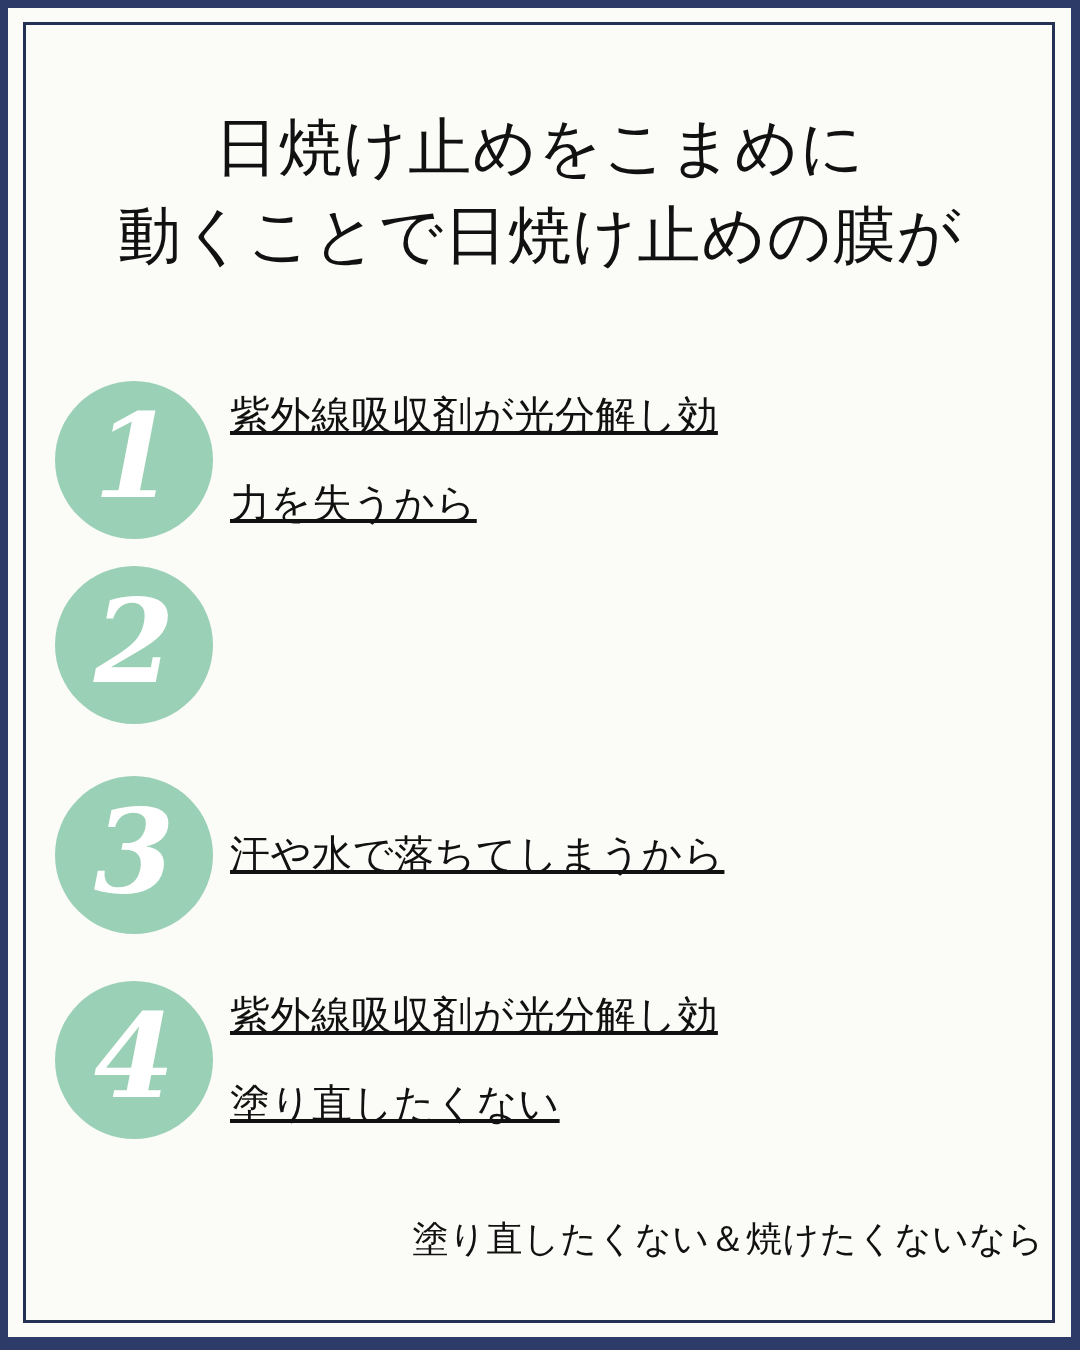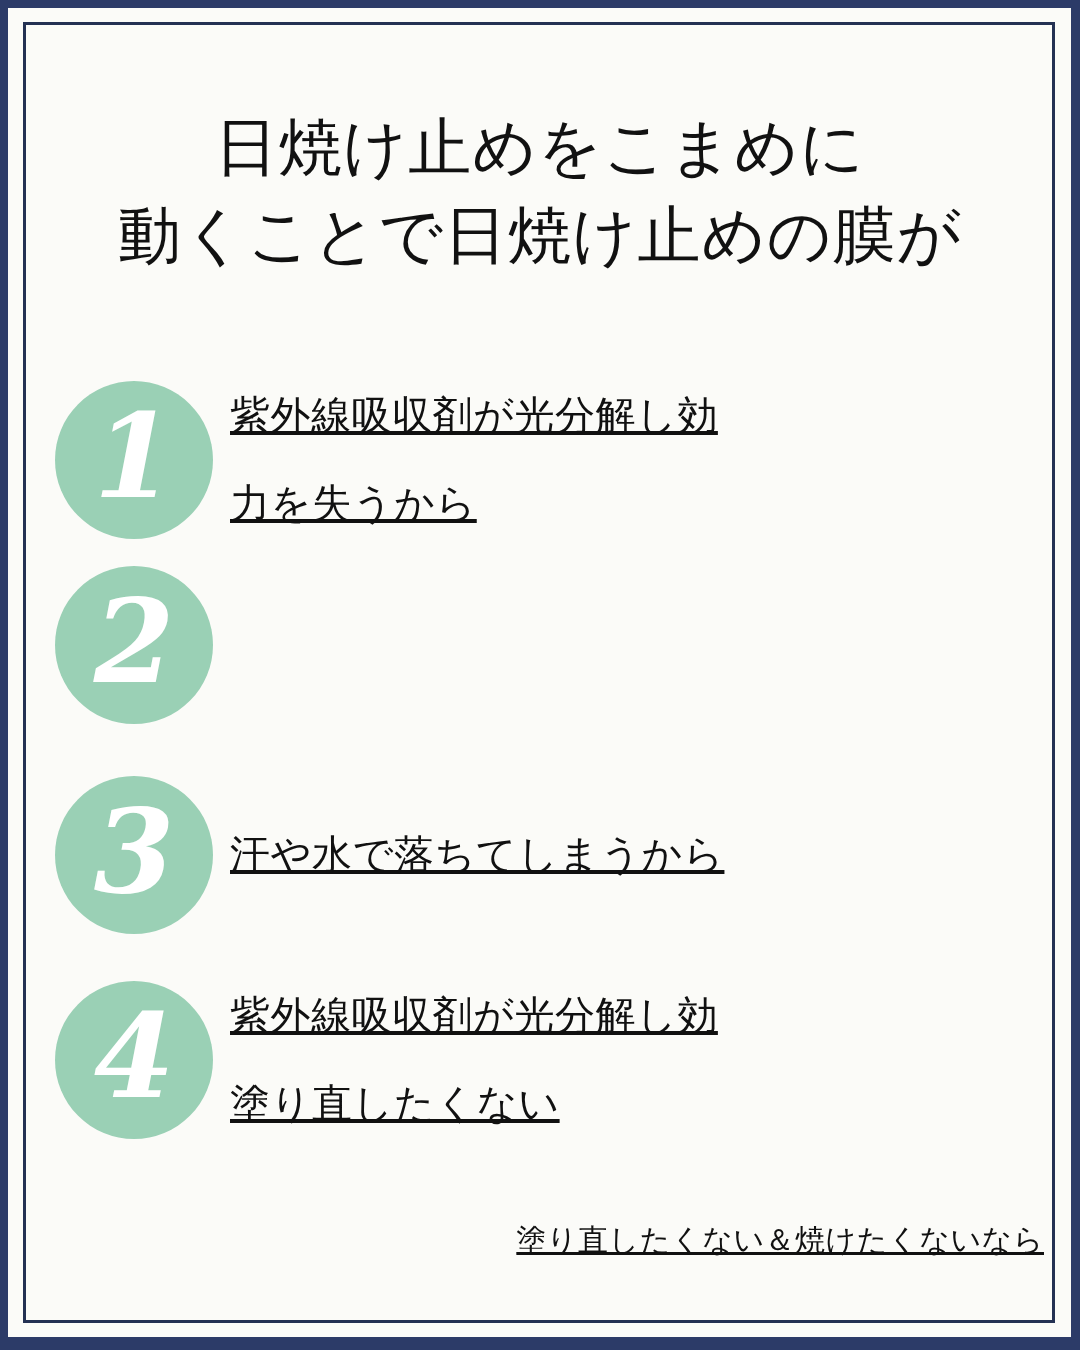--- a/index.html
+++ b/index.html
@@ -63,24 +63,23 @@
   .reason .text{
     font-size:40px;
     line-height:88px;
     letter-spacing:0.5px;
     text-decoration:underline;
   }
   .footer{
     position:absolute;
     right:36px;top:1212px;
     text-align:center;
-    font-size:30px;
+    font-size:36px;
     line-height:55px;
     letter-spacing:0.5px;
-    text-decoration:underline;
   }
 </style>
 </head>
 <body>
 
 <div class="page" style="background: rgb(251, 251, 248); color: rgb(17, 17, 17);">
 
   <div class="frame-outer" style="border-color: rgb(44, 59, 104);"></div>
   <div class="frame-inner" style="border-color: rgb(36, 49, 83);"></div>
 

